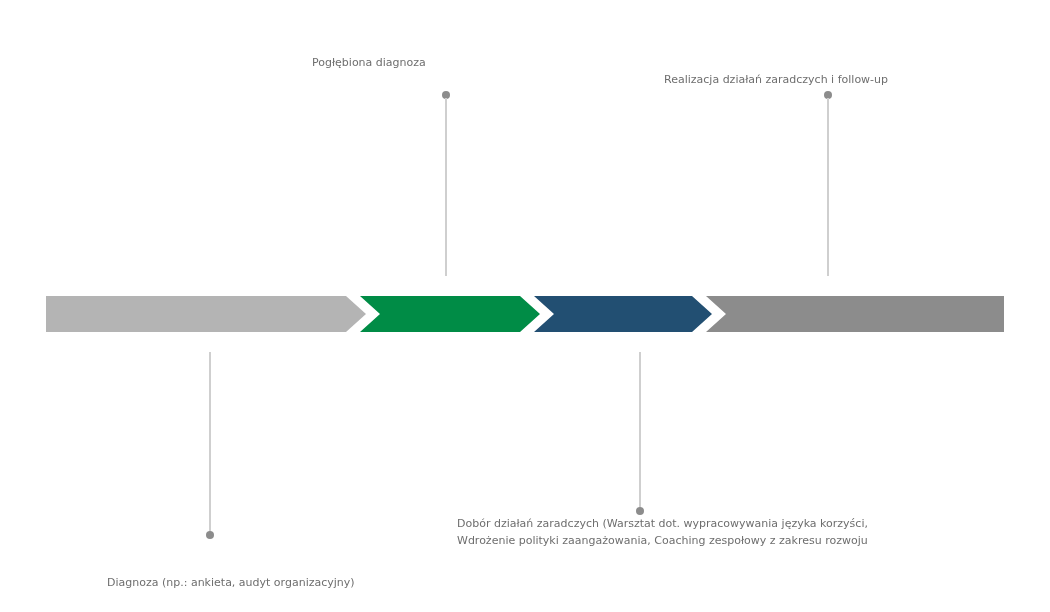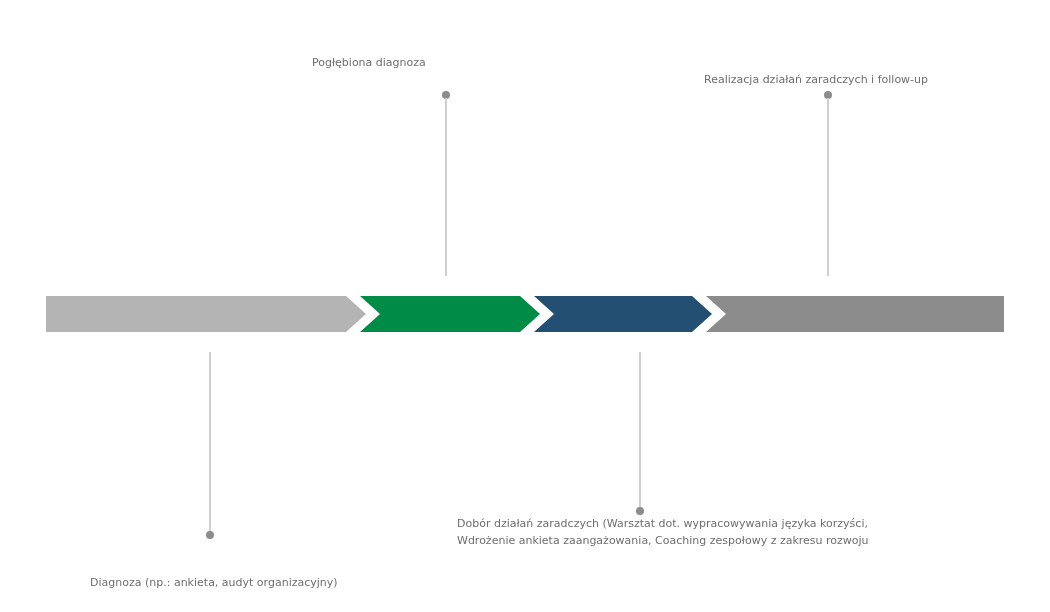--- a/index.html
+++ b/index.html
@@ -15,30 +15,30 @@
 
 <svg class="bar" width="1050" height="612">
   <polygon id="seg0" points="46,296 346,296 366,314 346,332 46,332" fill="#b4b4b4"></polygon>
   <polygon id="seg1" points="360,296 520,296 540,314 520,332 360,332 380,314" fill="#008c46"></polygon>
   <polygon id="seg2" points="534,296 692,296 712,314 692,332 534,332 554,314" fill="#224f72"></polygon>
   <polygon id="seg3" points="706,296 1004,296 1004,332 706,332 726,314" fill="#8c8c8c"></polygon>
 </svg>
 
 <div class="connector" style="left:209px; top:352px; height:182px;"></div>
 <div class="dot" style="left:206px; top:531px;"></div>
-<div class="label" style="left:90px; top:558px;">Diagnoza (np.: ankieta, audyt organizacyjny)</div>
+<div class="label" style="left:107px; top:558px;">Diagnoza (np.: ankieta, audyt organizacyjny)</div>
 
 <div class="label" style="left:312px; top:38px;">
   <div>Pogłębiona diagnoza</div>
 </div>
 <div class="dot" style="left:442px; top:91px;"></div>
 <div class="connector" style="left:445px; top:98px; height:178px;"></div>
 
 <div class="connector" style="left:639px; top:352px; height:156px;"></div>
 <div class="dot" style="left:636px; top:507px;"></div>
 <div class="label" style="left:457px; top:499px;">
   <div>Dobór działań zaradczych (Warsztat dot. wypracowywania języka korzyści,</div>
-  <div>Wdrożenie ankieta zaangażowania,  Coaching zespołowy z zakresu rozwoju</div>
+  <div>Wdrożenie polityki zaangażowania,  Coaching zespołowy z zakresu rozwoju</div>
 </div>
 
-<div class="label" style="left:704px; top:55px;">Realizacja działań zaradczych i follow-up</div>
+<div class="label" style="left:664px; top:55px;">Realizacja działań zaradczych i follow-up</div>
 <div class="dot" style="left:824px; top:91px;"></div>
 <div class="connector" style="left:827px; top:98px; height:178px;"></div>
 
 </body></html>

